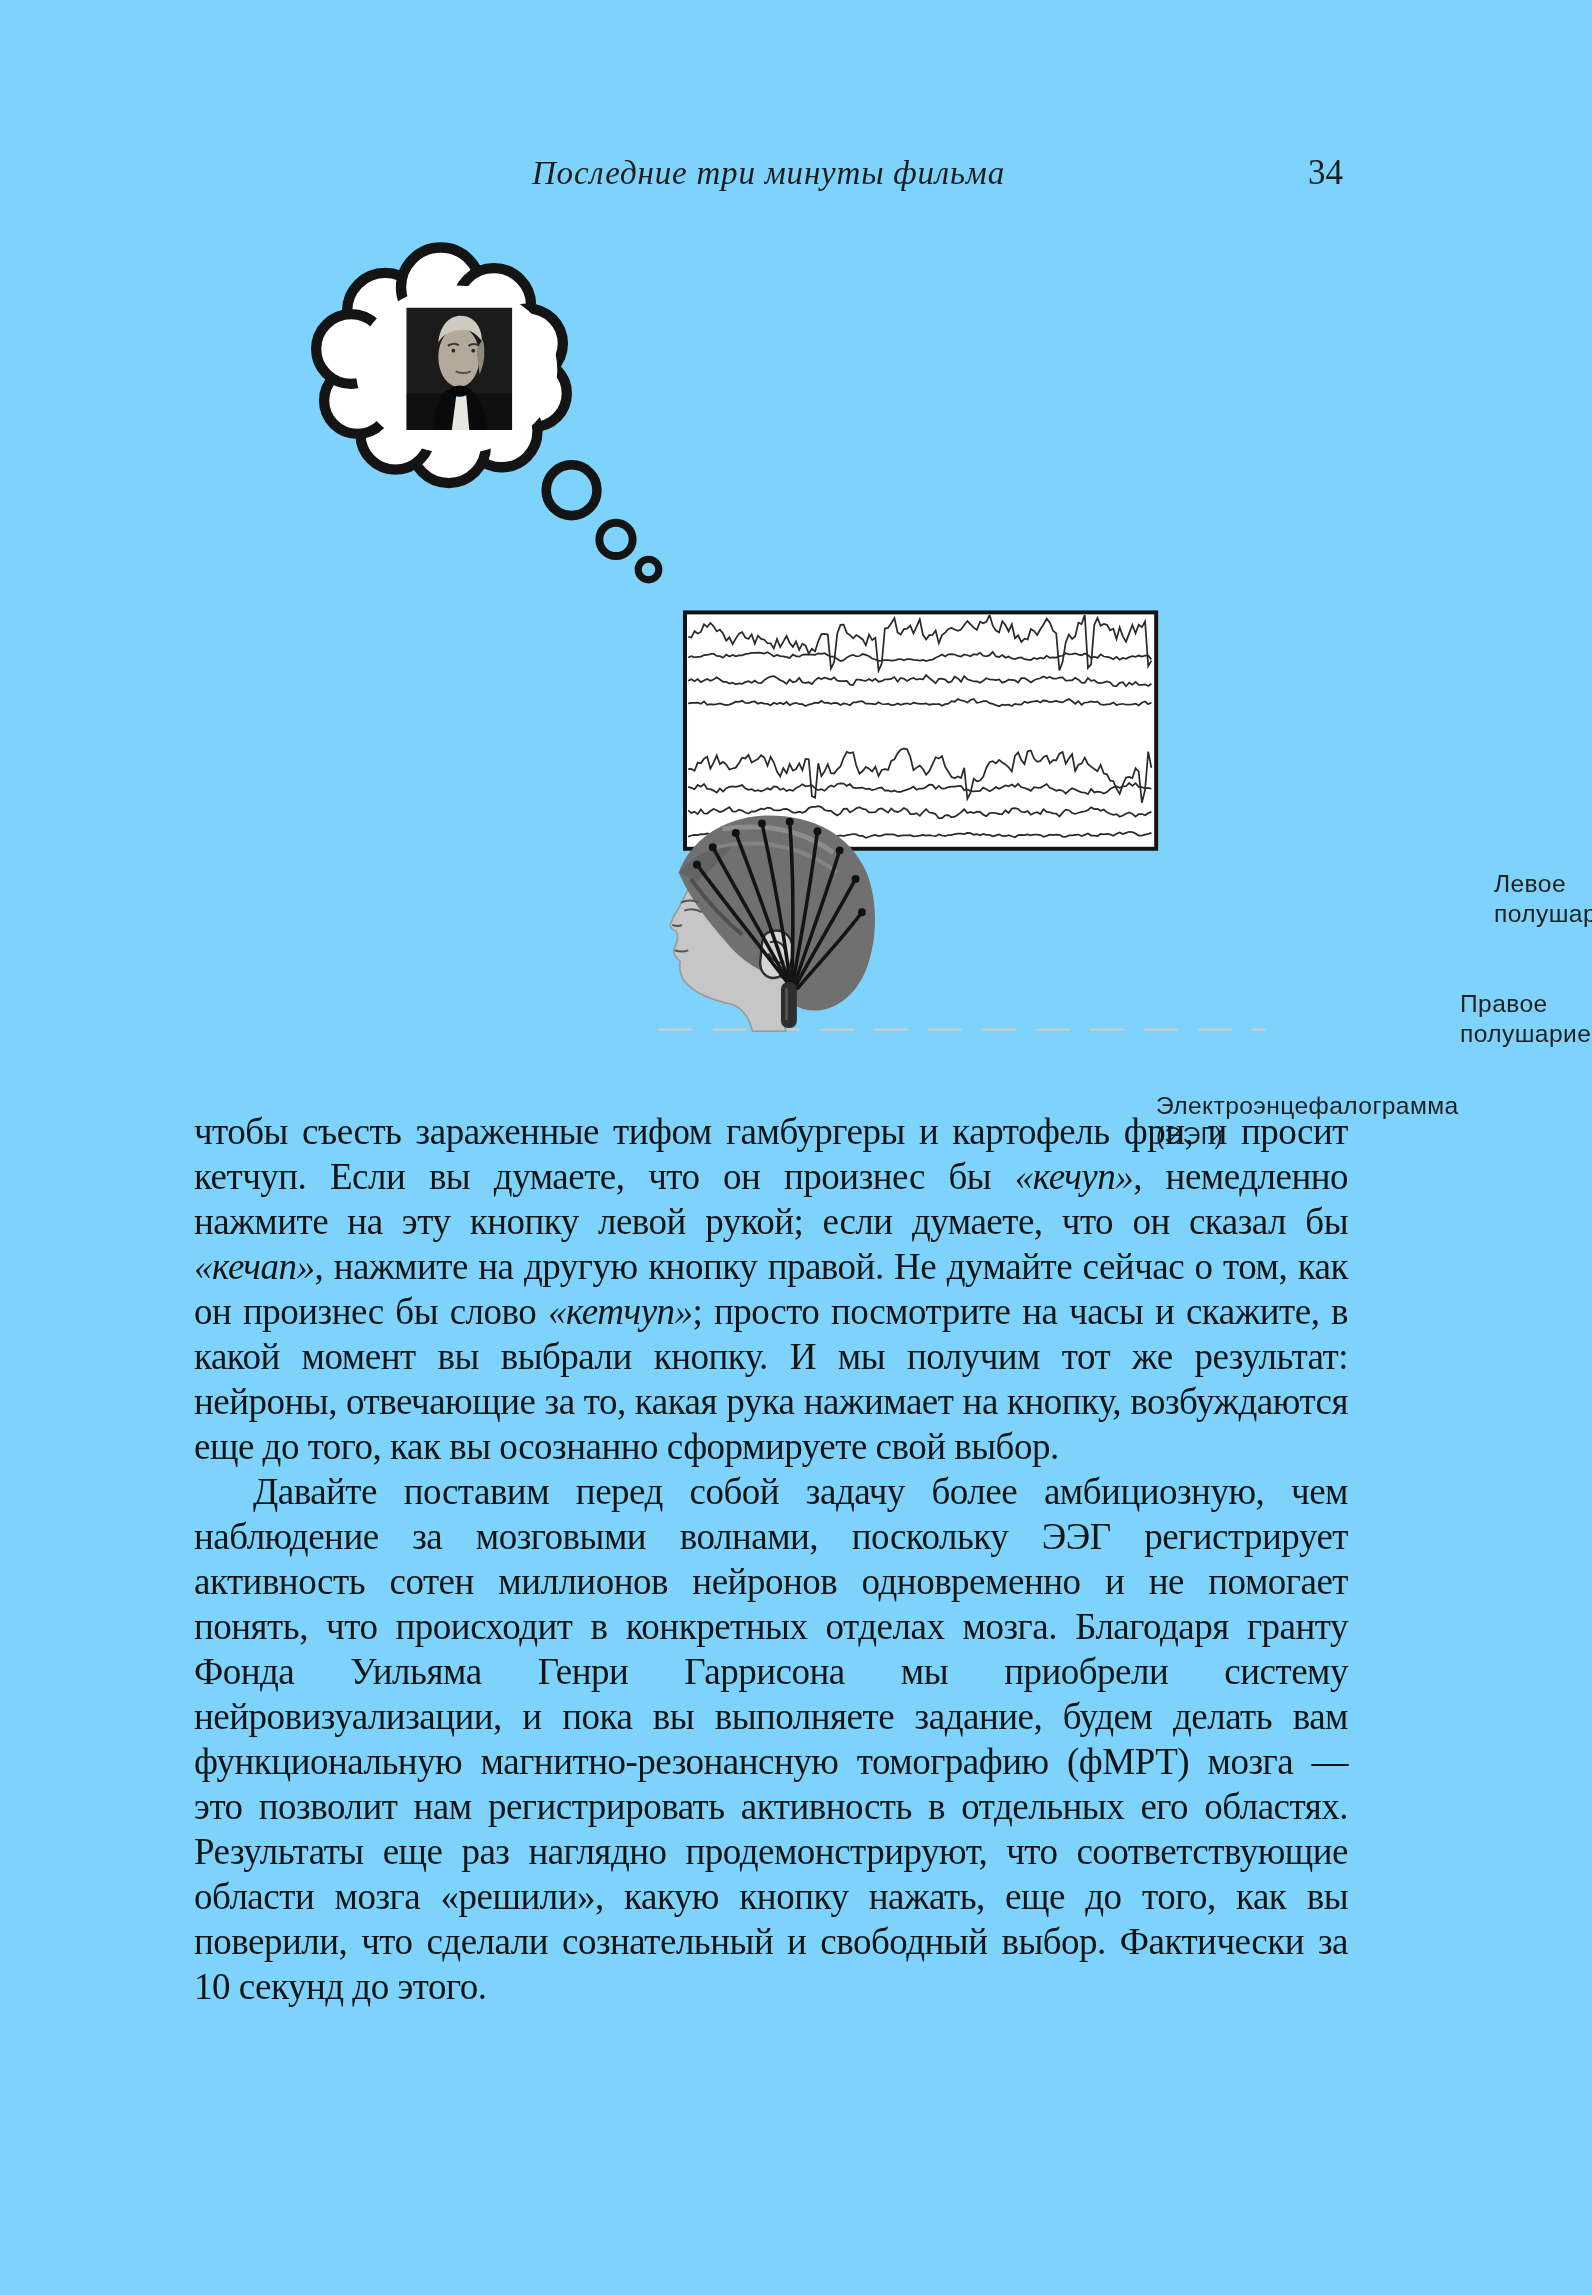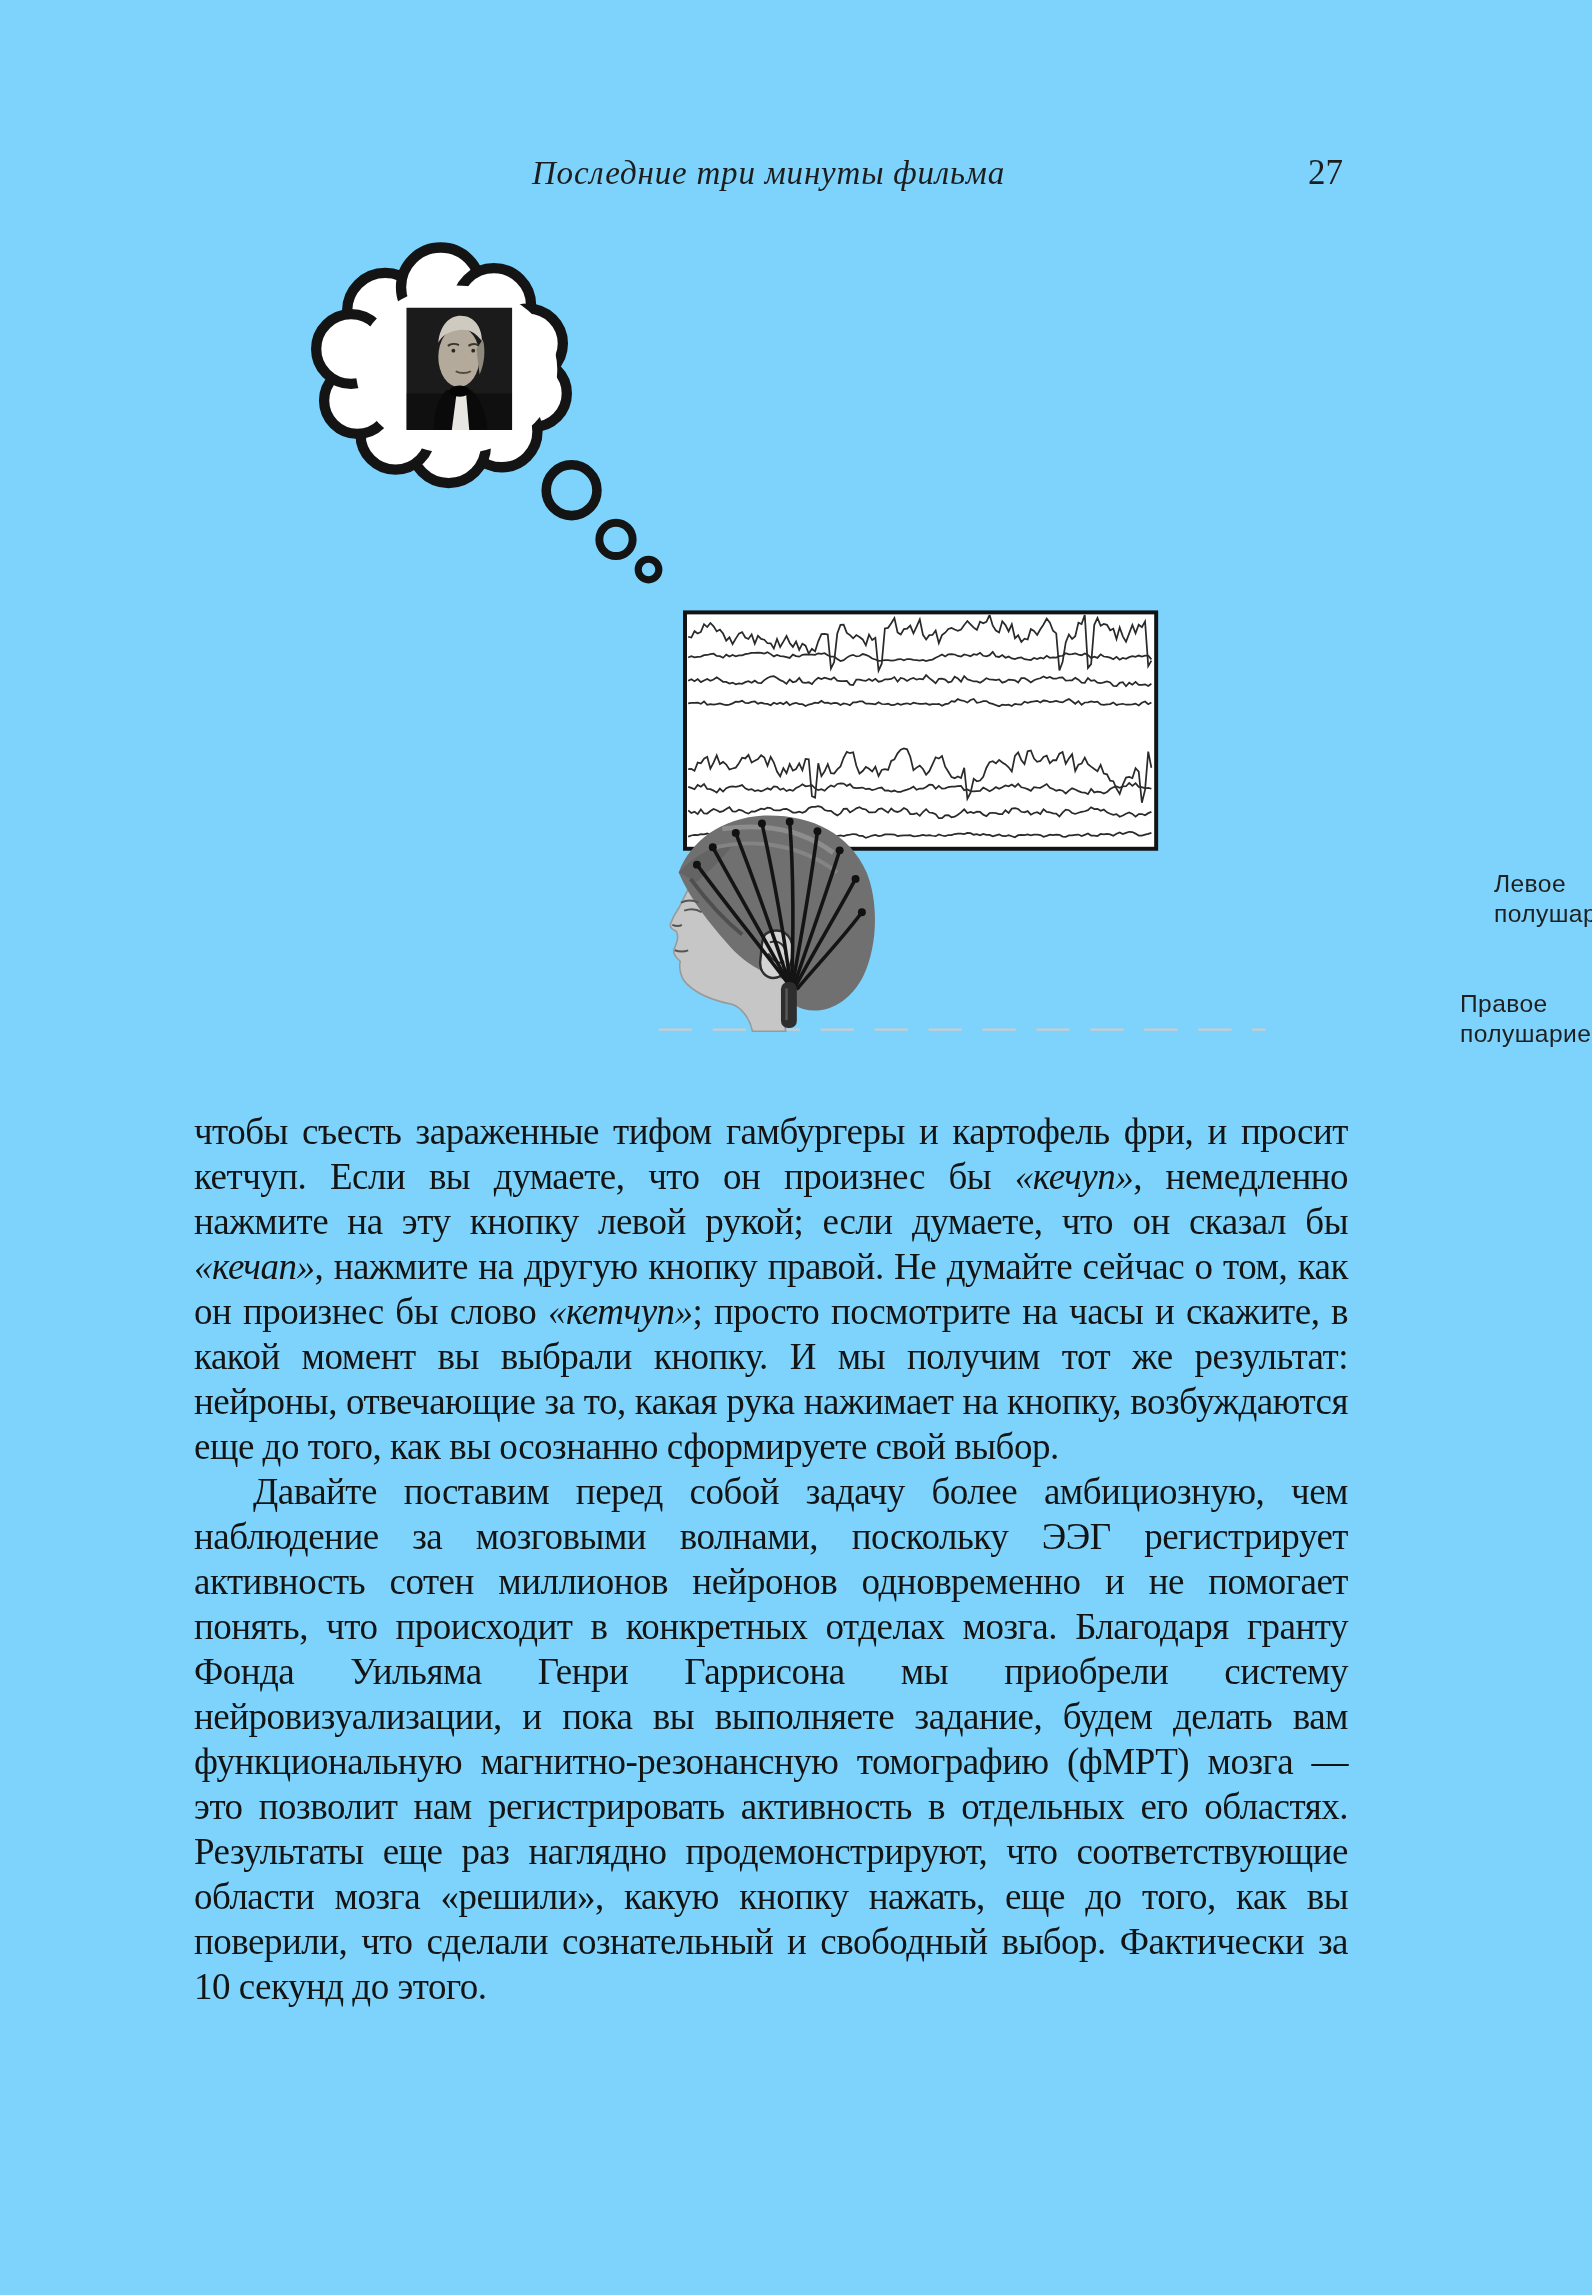--- a/index.html
+++ b/index.html
@@ -42,21 +42,21 @@
   .body-copy p.indent{text-indent:59px;}
   .body-copy em{font-style:italic;}
 </style>
 </head>
 <body>
 
 <div class="page">
 
   <header class="page-header">
     <span class="running-title">Последние три минуты фильма</span>
-    <span class="page-number">27</span>
+    <span class="page-number">34</span>
   </header>
 
   <div class="figure">
 
     <svg width="1071" height="817" viewBox="0 0 1350 1030">
 
       <g>
         <g stroke="#141414" stroke-width="13" fill="#ffffff">
           <circle cx="135" cy="92" r="48"></circle>
           <circle cx="205" cy="62" r="50"></circle>
@@ -167,20 +167,24 @@
     </svg>
 
     <div class="lbl lbl-left">
       <span>Левое</span>
       <span>полушарие</span>
     </div>
     <div class="lbl lbl-right">
       <span>Правое</span>
       <span>полушарие</span>
     </div>
+    <div class="lbl lbl-eeg">
+      <span>Электроэнцефалограмма</span>
+      <span>(ЭЭГ)</span>
+    </div>
   </div>
 
   <main class="body-copy">
       <p class=""><span>чтобы съесть зараженные тифом гамбургеры и картофель фри, и просит кетчуп. Если вы думаете, что он произнес бы </span><em>«кечуп»</em><span>, немедленно нажмите на эту кнопку левой рукой; если думаете, что он сказал бы </span><em>«кечап»</em><span>, нажмите на другую кнопку правой. Не думайте сейчас о том, как он произнес бы слово </span><em>«кетчуп»</em><span>; просто посмотрите на часы и скажите, в какой момент вы выбрали кнопку. И мы получим тот же результат: нейроны, отвечающие за то, какая рука нажимает на кнопку, возбуждаются еще до того, как вы осознанно сформируете свой выбор.</span></p>
       <p class="indent"><span>Давайте поставим перед собой задачу более амбициозную, чем наблюдение за мозговыми волнами, поскольку ЭЭГ регистрирует активность сотен миллионов нейронов одновременно и не помогает понять, что происходит в конкретных отделах мозга. Благодаря гранту Фонда Уильяма Генри Гаррисона мы приобрели систему нейровизуализации, и пока вы выполняете задание, будем делать вам функциональную магнитно-резонансную томографию (фМРТ) мозга — это позволит нам регистрировать активность в отдельных его областях. Результаты еще раз наглядно продемонстрируют, что соответствующие области мозга «решили», какую кнопку нажать, еще до того, как вы поверили, что сделали сознательный и свободный выбор. Фактически за 10 секунд до этого.</span></p>
     </main>
 </div>
 
 
 </body></html>

